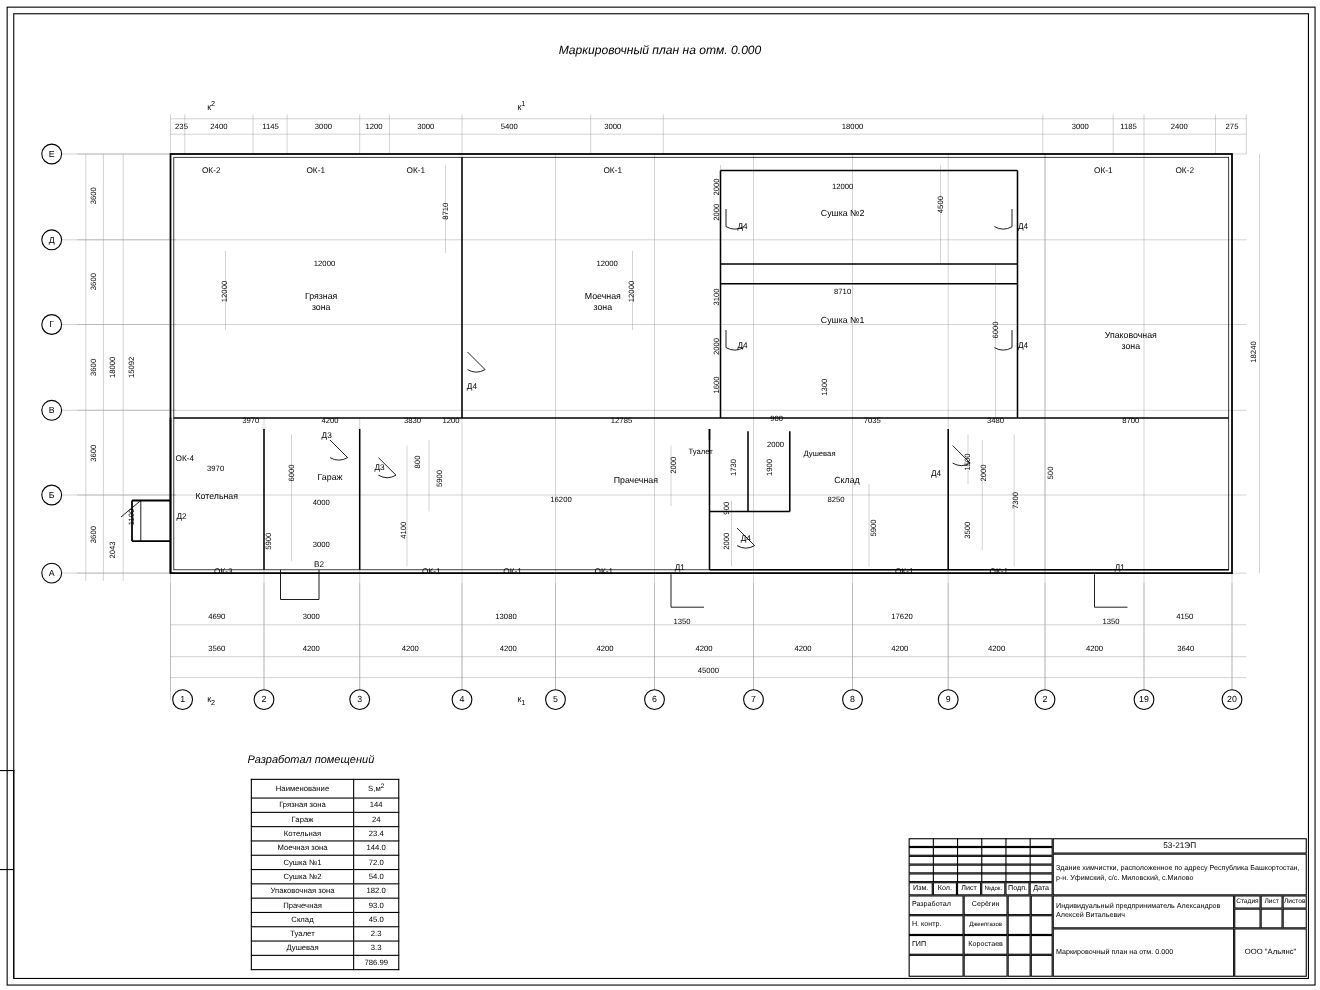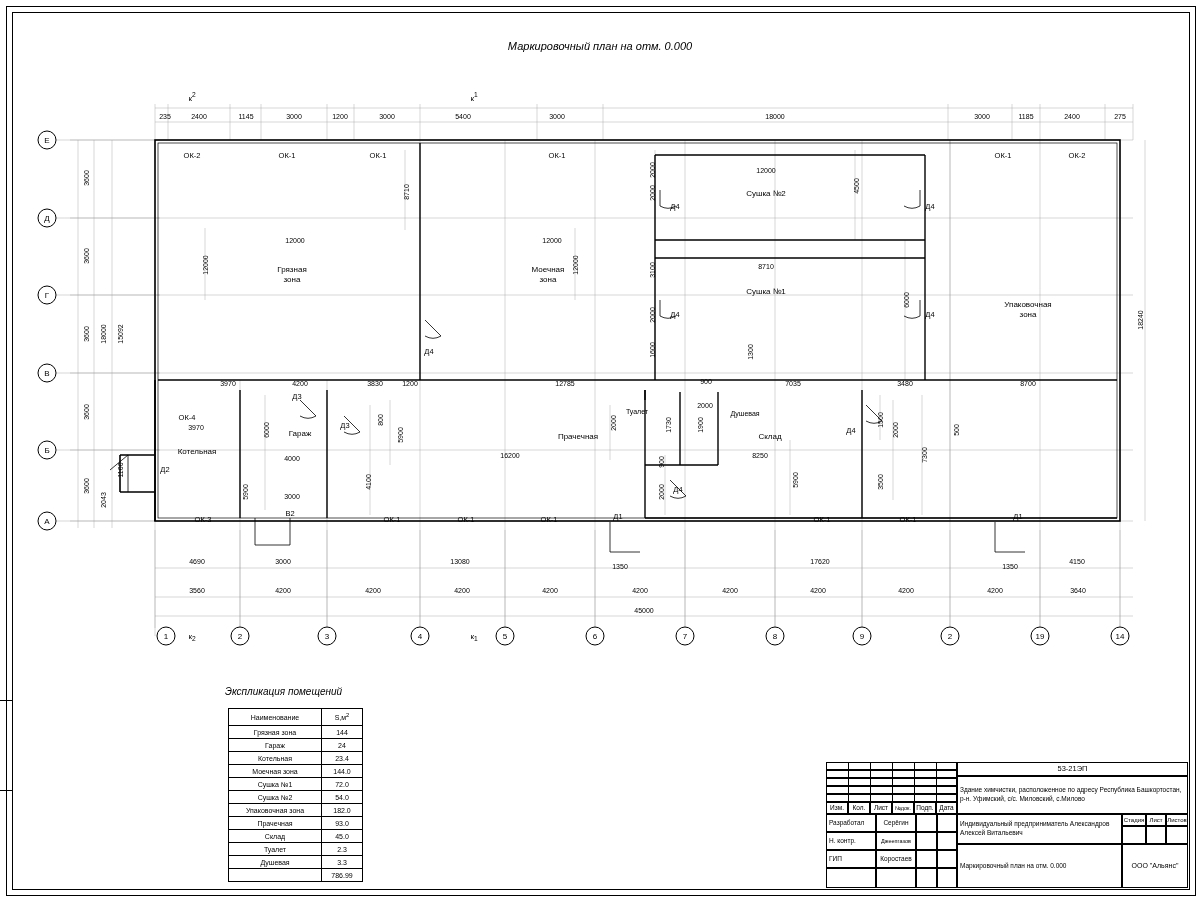--- a/index.html
+++ b/index.html
@@ -298,21 +298,21 @@
   <div class="room" style="left:745px;top:414px;font-size:7px;">Душевая</div>
   <div class="room" style="left:770px;top:437px;">Склад</div>
 
   <div class="lbl c" style="left:192px;top:155px;font-size:7.5px;">ОК-2</div>
   <div class="lbl c" style="left:287px;top:155px;font-size:7.5px;">ОК-1</div>
   <div class="lbl c" style="left:378px;top:155px;font-size:7.5px;">ОК-1</div>
   <div class="lbl c" style="left:557px;top:155px;font-size:7.5px;">ОК-1</div>
   <div class="lbl c" style="left:1003px;top:155px;font-size:7.5px;">ОК-1</div>
   <div class="lbl c" style="left:1077px;top:155px;font-size:7.5px;">ОК-2</div>
 
-  <div class="lbl c" style="left:187px;top:417px;font-size:7.5px;">ОК-4</div>
+  <div class="lbl c" style="left:168px;top:417px;font-size:7.5px;">ОК-4</div>
   <div class="lbl c" style="left:203px;top:519px;font-size:7.5px;">ОК-3</div>
   <div class="lbl c" style="left:290px;top:513px;font-size:7.5px;">В2</div>
   <div class="lbl c" style="left:392px;top:519px;font-size:7.5px;">ОК-1</div>
   <div class="lbl c" style="left:466px;top:519px;font-size:7.5px;">ОК-1</div>
   <div class="lbl c" style="left:549px;top:519px;font-size:7.5px;">ОК-1</div>
   <div class="lbl c" style="left:822px;top:519px;font-size:7.5px;">ОК-1</div>
   <div class="lbl c" style="left:908px;top:519px;font-size:7.5px;">ОК-1</div>
 
   <div class="lbl c" style="left:618px;top:516px;font-size:7.5px;">Д1</div>
   <div class="lbl c" style="left:1018px;top:516px;font-size:7.5px;">Д1</div>
@@ -338,23 +338,23 @@
   <div class="axis-circ" style="left:240px;top:636px;">2</div>
   <div class="axis-circ" style="left:327px;top:636px;">3</div>
   <div class="axis-circ" style="left:420px;top:636px;">4</div>
   <div class="axis-circ" style="left:505px;top:636px;">5</div>
   <div class="axis-circ" style="left:595px;top:636px;">6</div>
   <div class="axis-circ" style="left:685px;top:636px;">7</div>
   <div class="axis-circ" style="left:775px;top:636px;">8</div>
   <div class="axis-circ" style="left:862px;top:636px;">9</div>
   <div class="axis-circ" style="left:950px;top:636px;">2</div>
   <div class="axis-circ" style="left:1040px;top:636px;">19</div>
-  <div class="axis-circ" style="left:1120px;top:636px;">14</div>
-
-  <div class="expl-title" style="left:225px;top:686px;">Экспликация помещений</div>
+  <div class="axis-circ" style="left:1120px;top:636px;">20</div>
+
+  <div class="expl-title" style="left:225px;top:686px;">Разработал помещений</div>
   <table class="expl" style="left:228px;top:708px;">
     <tbody>
         <tr>
       <td class="nm" style="height:14px;">Наименование</td>
       <td class="ar" style="height:14px;">S,м<sup>2</sup></td>
     </tr>
     <tr>
           <td class="nm">Грязная зона</td>
           <td class="ar">144</td>
         </tr>

